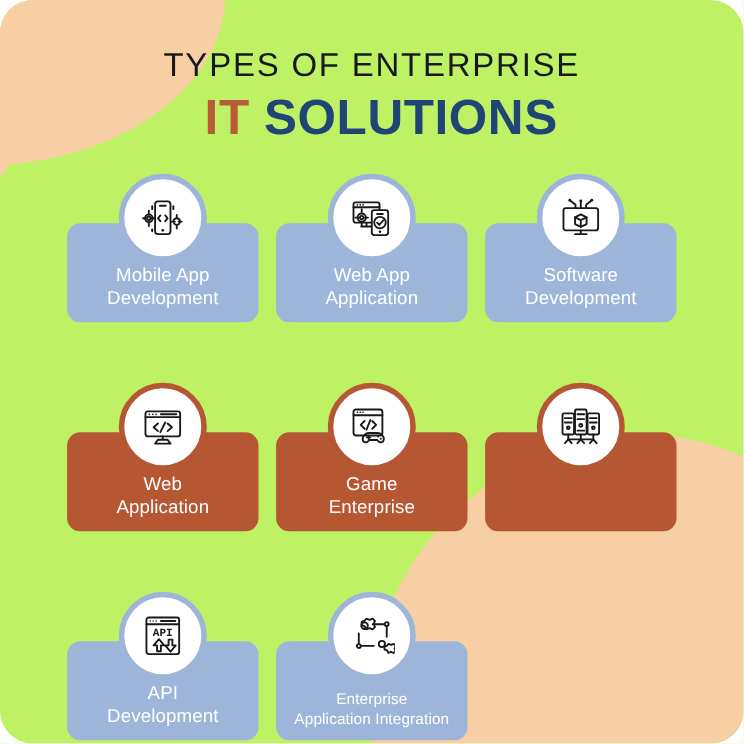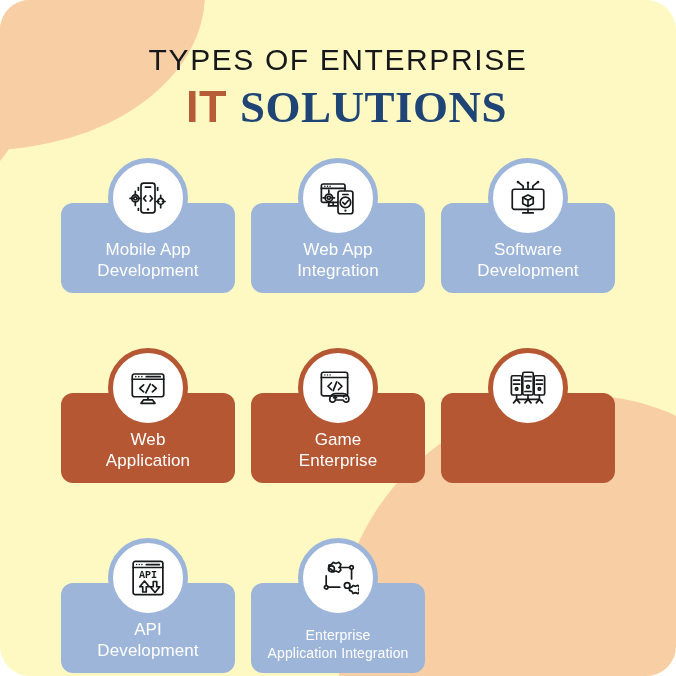--- a/index.html
+++ b/index.html
@@ -11,21 +11,21 @@
     width: 676px;
     height: 676px;
     overflow: hidden;
     font-family: "Liberation Sans", sans-serif;
   }
 
   #canvas {
     position: relative;
     width: 676px;
     height: 676px;
-    background: #fef9c3;
+    background: #bef264;
     border-radius: 30px;
     overflow: hidden;
   }
 
   
   .blob {
     position: absolute;
     background: #F8CFA4;
     pointer-events: none;
   }
@@ -68,21 +68,21 @@
     line-height: 1.05;
   }
   .title-line2 {
     font-size: 45px;
     font-weight: 700;
     letter-spacing: 0.5px;
     line-height: 1.18;
     margin-top: 4px;
   }
   .title-it { color: #B85C38; margin-left: 17px; }
-  .title-solutions { color: #1F4576; font-family: Liberation Serif, serif; }
+  .title-solutions { color: #1F4576; }
 
   
   .grid {
     position: absolute;
     left: 61px;
     top: 203px;
     width: 554px;
     z-index: 4;
     display: flex;
     flex-direction: column;
@@ -216,21 +216,21 @@
             <path d="M13.5 19.5 a4.3 4.3 0 1 1 0 8.6 a4.3 4.3 0 1 1 0 -8.6 Z M13.5 22 a1.8 1.8 0 1 0 0 3.6 a1.8 1.8 0 1 0 0 -3.6 Z"></path>
             <path d="M13.5 15 v3 M13.5 29.5 v3 M7 23.8 h3 M17 23.8 h3"></path>
             <rect x="24" y="16" width="17" height="26" rx="2.6" style="fill:#fff"></rect>
             <line x1="29.5" y1="20" x2="35.5" y2="20"></line>
             <circle cx="32.5" cy="38.5" r="1.3" class="solid"></circle>
             <circle cx="32.5" cy="29" r="6"></circle>
             <path d="M29.5 29 l2.3 2.4 l4-4.6"></path>
           </svg>
         </div>
         <div class="card-label">Web App
-Integration</div>
+Application</div>
       </div>
 
       <div class="card blue">
         <div class="icon-badge">
           <svg viewBox="0 0 48 48">
             <rect x="6" y="14" width="36" height="23" rx="2.5"></rect>
             <path d="M24 37 v4 M18 41 h12"></path>
             <path d="M24 20.5 l6 3 v7 l-6 3 l-6 -3 v-7 Z"></path>
             <path d="M18 23.5 l6 3 l6 -3 M24 26.5 v7"></path>
             <path d="M24 14 v-6"></path>

